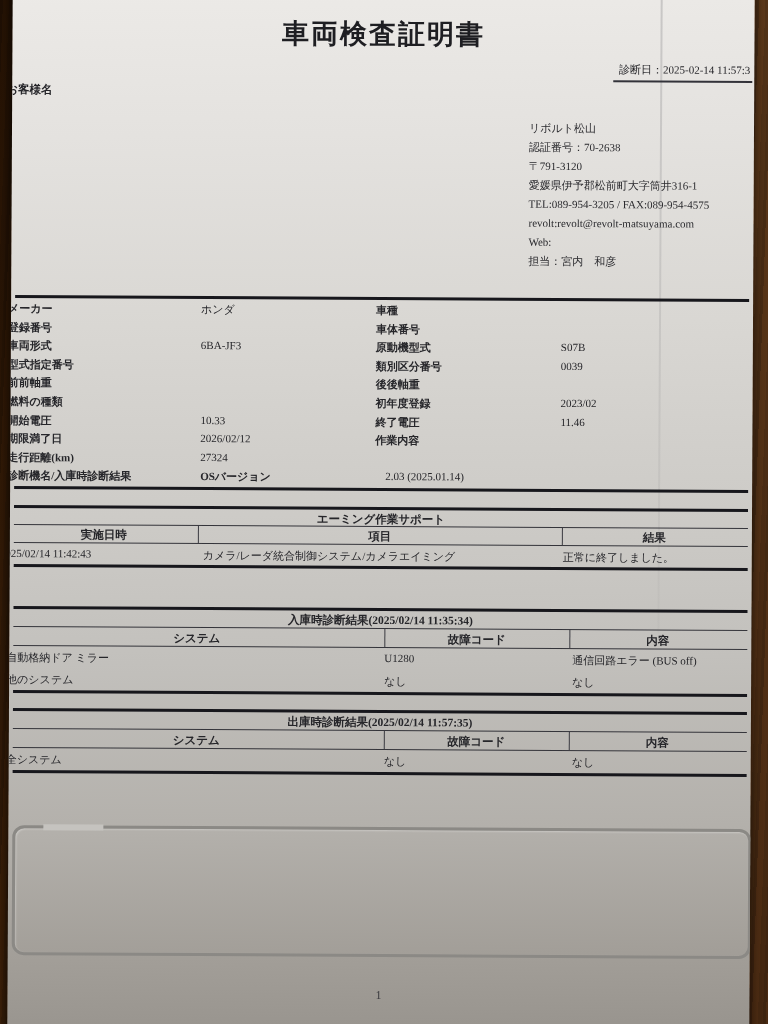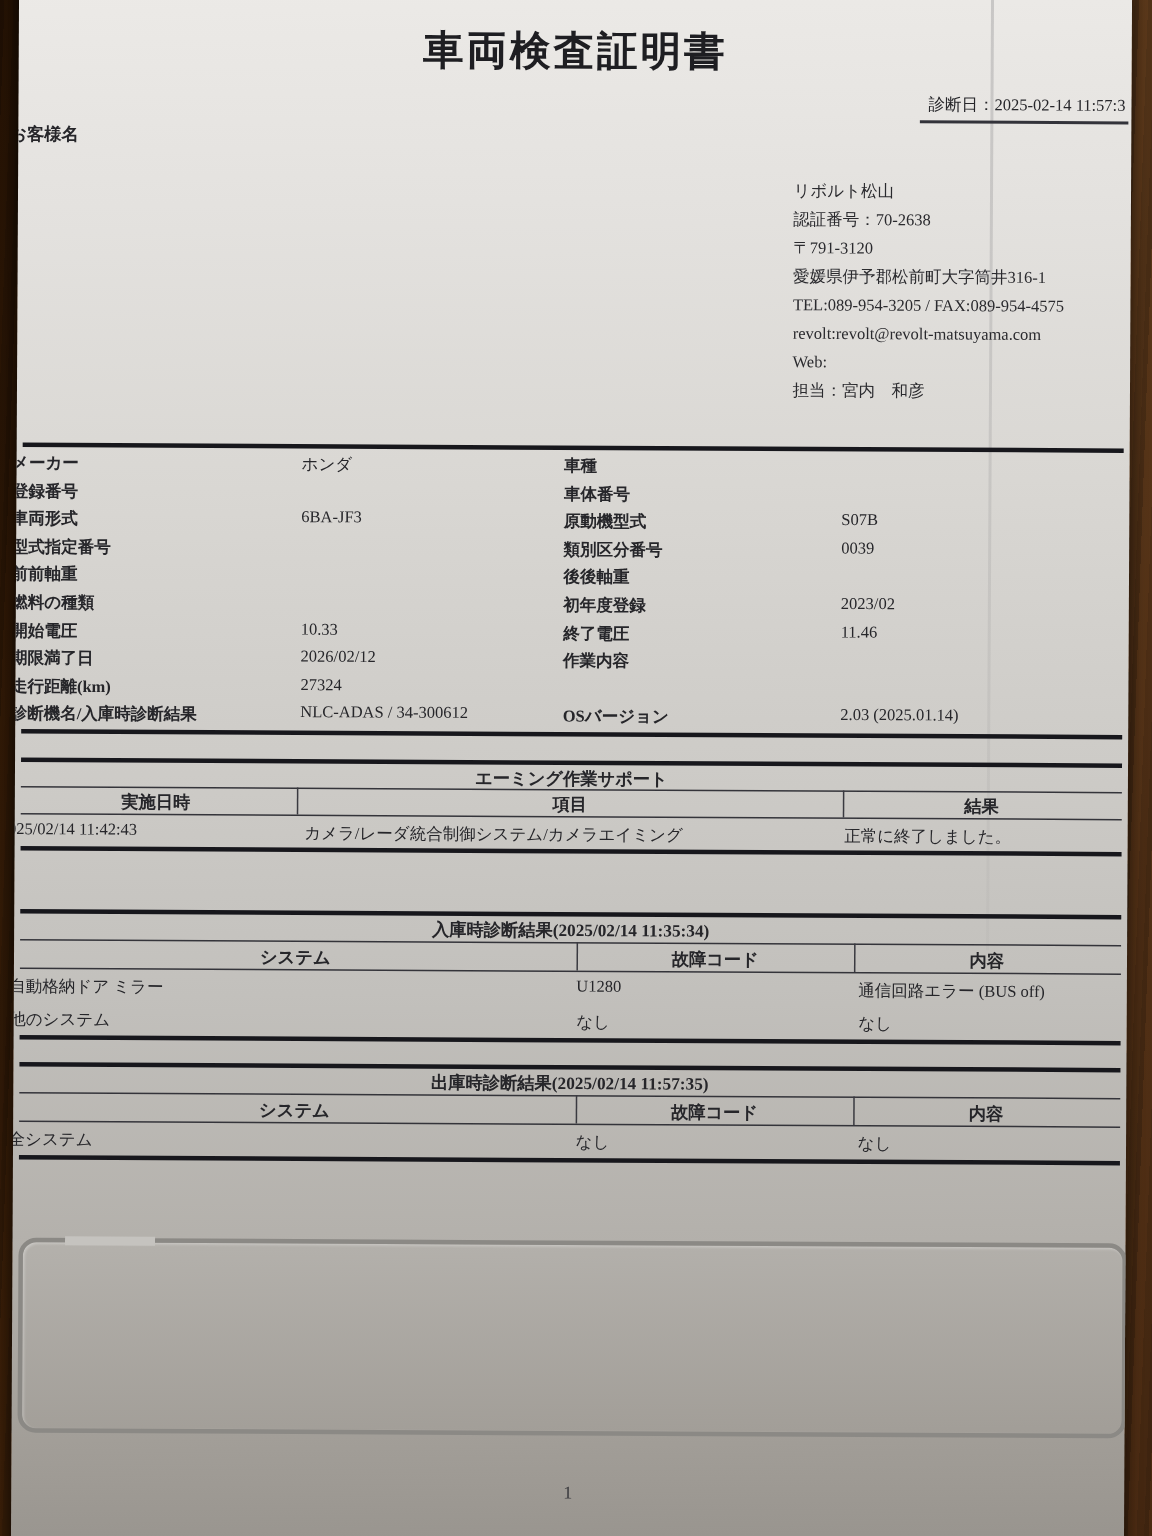--- a/index.html
+++ b/index.html
@@ -120,21 +120,20 @@
         <span class="vv2"></span>
       </div>
     <div class="vrow">
         <span class="vl1">走行距離(km)</span>
         <span class="vv1">27324</span>
         <span class="vl2"></span>
         <span class="vv2"></span>
       </div>
     <div class="vrow">
         <span class="vl1">診断機名/入庫時診断結果</span>
-        <span class="vv1">NLC-ADAS / 34-300612</span>
         <span class="vl2">OSバージョン</span>
         <span class="vv2">2.03 (2025.01.14)</span>
       </div>
   </div>
   <div class="hline thick" style="top:496px"></div>
 
   <div class="hline thick" style="top:515px"></div>
   <div class="tbl-title" style="top:520px">エーミング作業サポート</div>
   <div class="hline" style="top:534px"></div>
   <div class="thcell" style="left:0;top:537px;width:188px">実施日時</div>

